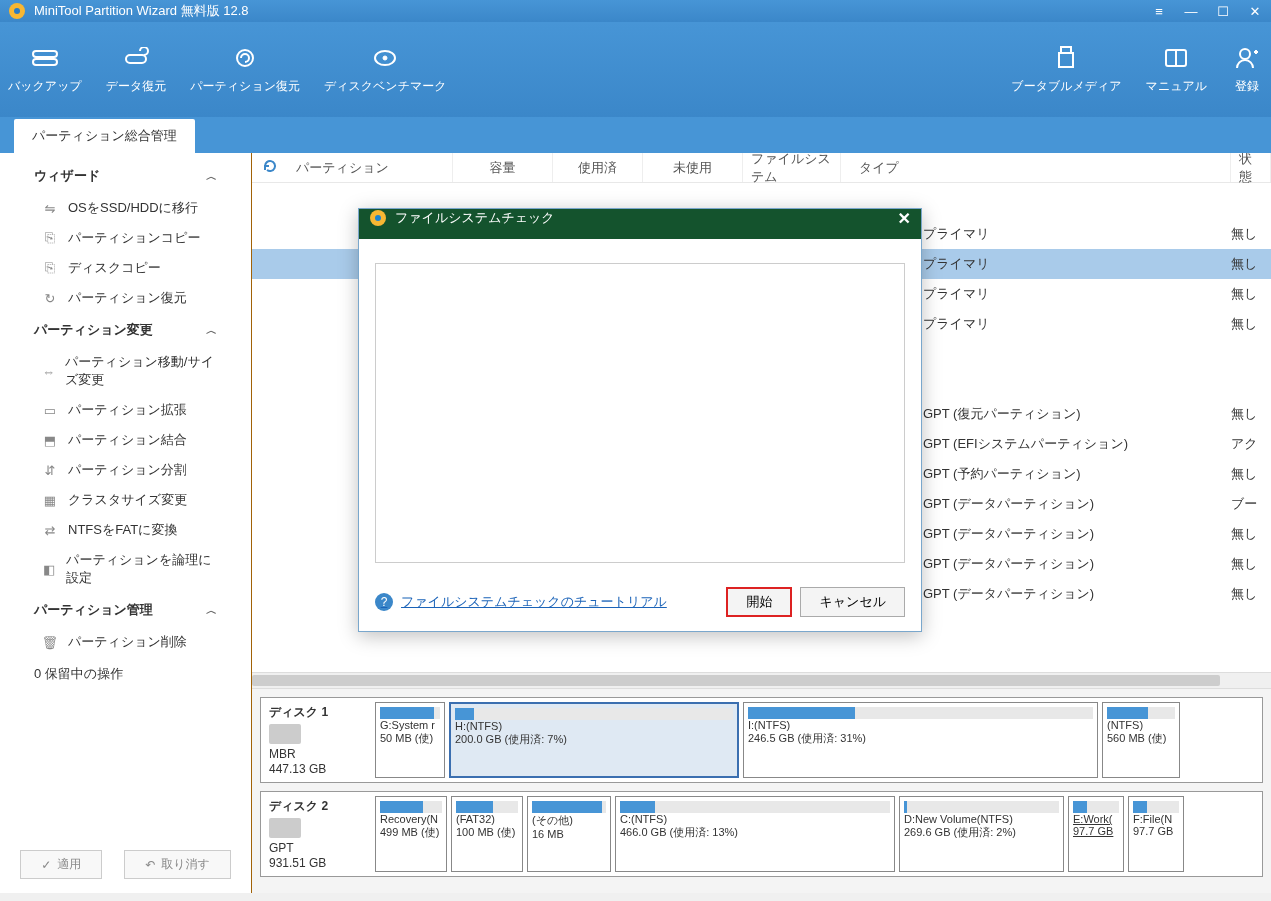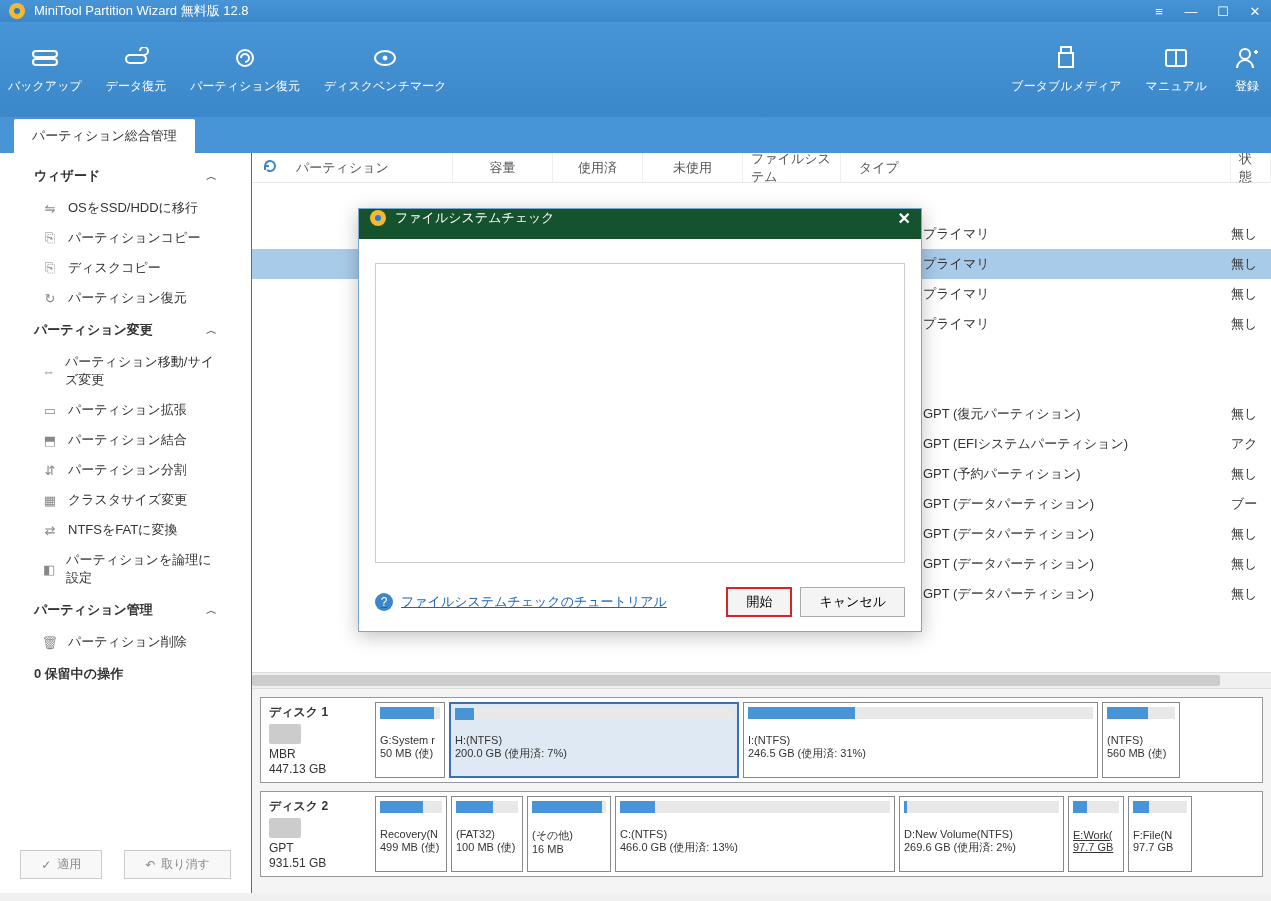--- a/index.html
+++ b/index.html
@@ -25,21 +25,21 @@
 .tab { background: #fff; color: #333; padding: 8px 18px; font-size: 13px; border-top-left-radius: 2px; border-top-right-radius: 2px; }
 
 
 .main { display: flex; height: 740px; background: #fff; }
 .sidebar { width: 252px; background: #fff; border-right: 1px solid #a16207; position: relative; overflow-y: auto; padding: 6px 12px; }
 
 .side-group-header { padding: 8px 22px; font-weight: bold; font-size: 13px; display: flex; align-items: center; justify-content: space-between; cursor: default; }
 .side-group-header .chev { font-size: 11px; color: #666; }
 .side-item { padding: 6px 22px 6px 30px; font-size: 13px; display: flex; align-items: center; gap: 10px; cursor: default; }
 .side-item .sicon { width: 16px; height: 16px; display: inline-flex; align-items: center; justify-content: center; color: #888; }
-.pending { padding: 8px 22px; font-weight: bold; font-size: 13px; }
+.pending { padding: 8px 22px; font-weight: normal; font-size: 13px; }
 .side-buttons { position: absolute; bottom: 14px; left: 0; right: 0; display: flex; gap: 22px; justify-content: center; }
 .side-btn { border: 1px solid #ccc; background: #f8f8f8; padding: 5px 20px; font-size: 12px; display: flex; align-items: center; gap: 6px; color: #888; }
 
 
 .content { flex: 1; background: #fff; display: flex; flex-direction: column; overflow: hidden; }
 .list-header { height: 30px; border-bottom: 1px solid #e8e8e8; display: flex; align-items: center; font-size: 13px; color: #555; }
 .lh-refresh { width: 36px; text-align: center; color: #3b87c9; cursor: default; }
 .lh-col { padding: 0 8px; border-right: 1px solid #eee; height: 100%; display: flex; align-items: center; }
 .col-partition { flex: 0 0 165px; }
 .col-capacity { flex: 0 0 100px; justify-content: center; }
@@ -54,21 +54,21 @@
 .list-row.selected { background: #a9cbea; }
 .list-row .sq { width: 10px; height: 10px; border: 1px solid #2a7cc4; background: #5da9e2; margin-right: 8px; display: inline-block; }
 
 
 .diskmap-area { background: #f4f4f4; border-top: 1px solid #ddd; padding: 8px 8px; }
 .diskmap { display: flex; border: 1px solid #999; background: #fff; margin-bottom: 8px; }
 .diskmap .dlabel { width: 110px; padding: 6px 8px; font-size: 12px; display: flex; flex-direction: column; gap: 1px; }
 .diskmap .dlabel .dtitle { font-weight: bold; }
 .diskmap .dicon { width: 32px; height: 20px; background: #ccc; border-radius: 2px; margin: 2px 0; }
 .diskmap .parts { flex: 1; display: flex; gap: 4px; padding: 4px; }
-.partbox { border: 1px solid #888; position: relative; padding: 2px 4px; font-size: 11px; overflow: hidden; display: flex; flex-direction: column; justify-content: center; }
+.partbox { border: 1px solid #888; position: relative; padding: 2px 4px; font-size: 11px; overflow: hidden; display: flex; flex-direction: column; justify-content: flex-start; }
 .partbox.sel { border: 2px solid #3b6fb0; background: #dfe9f3; }
 .partbox .bar { position: absolute; top: 4px; left: 4px; right: 4px; height: 12px; background: #e8e8e8; }
 .partbox .bar .fill { height: 100%; background: #4795d6; }
 .partbox .pline { position: relative; z-index: 1; white-space: nowrap; margin-top: 14px; }
 .partbox .pline2 { white-space: nowrap; }
 
 
 .modal { position: absolute; left: 358px; top: 208px; width: 564px; background: #fff; border: 1px solid #7aa7cc; box-shadow: 0 4px 18px rgba(0,0,0,0.25); }
 .modal-title { height: 30px; background: #14532d; color: #fff; display: flex; padding: 0 10px; }
 .modal-title .micon { width: 18px; height: 18px; margin-right: 8px; }
@@ -503,21 +503,21 @@
               <div class="pline">D:New Volume(NTFS)</div>
               <div class="pline2">269.6 GB (使用済: 2%)</div>
             </div>
             <div class="partbox" style="width: 56px; text-decoration: underline;">
               <div class="bar">
                 <div class="fill" style="width:30%"></div>
               </div>
               <div class="pline">E:Work(</div>
               <div class="pline2">97.7 GB</div>
             </div>
-            <div class="partbox" style="width: 64px;">
+            <div class="partbox" style="width: 56px;">
               <div class="bar">
                 <div class="fill" style="width:30%"></div>
               </div>
               <div class="pline">F:File(N</div>
               <div class="pline2">97.7 GB</div>
             </div>
           </div>
       </div>
     </div>
   </div>

